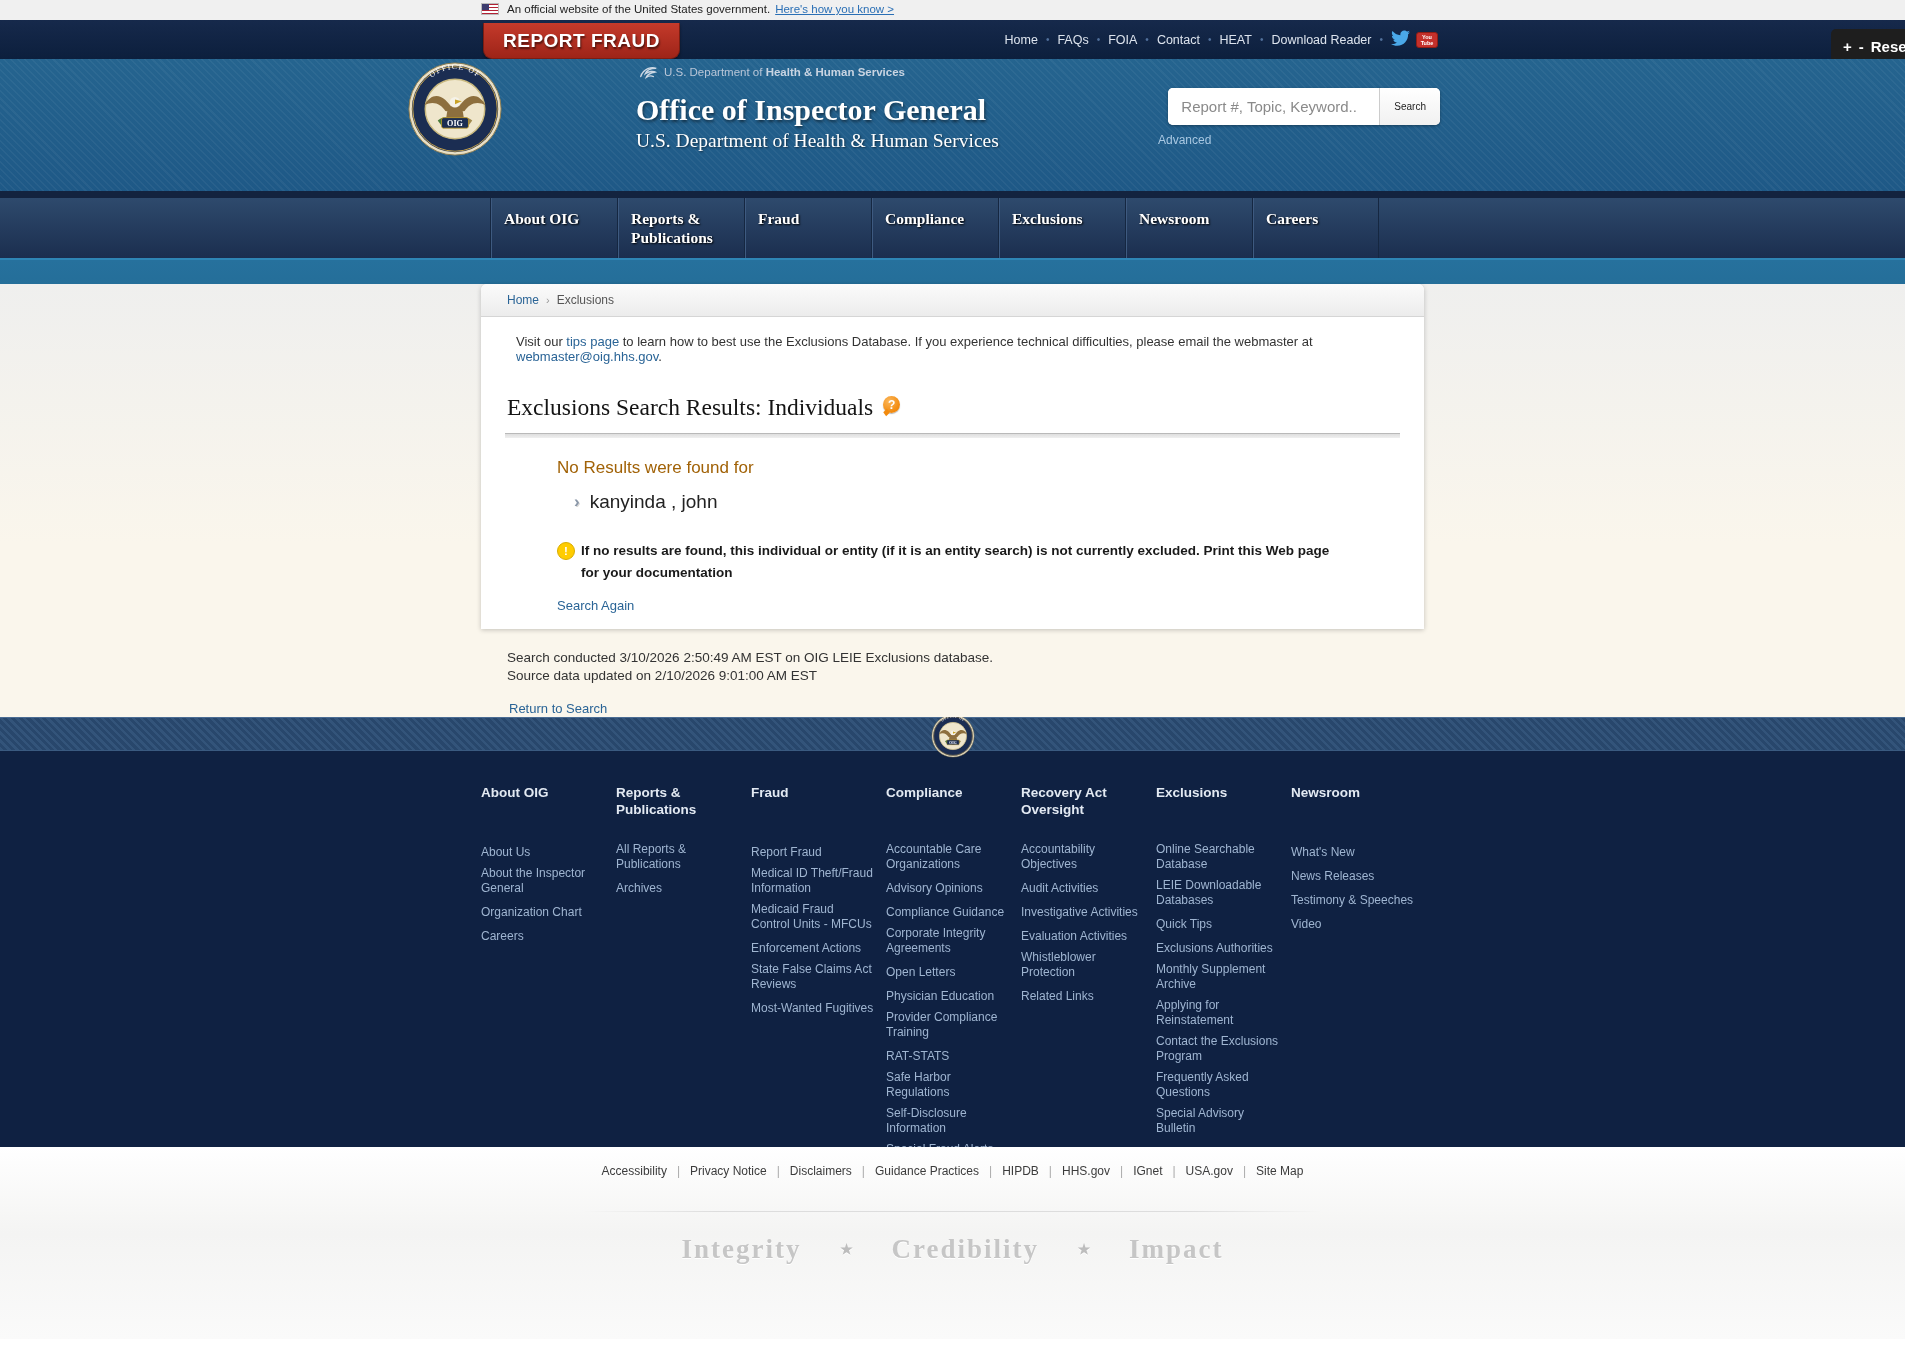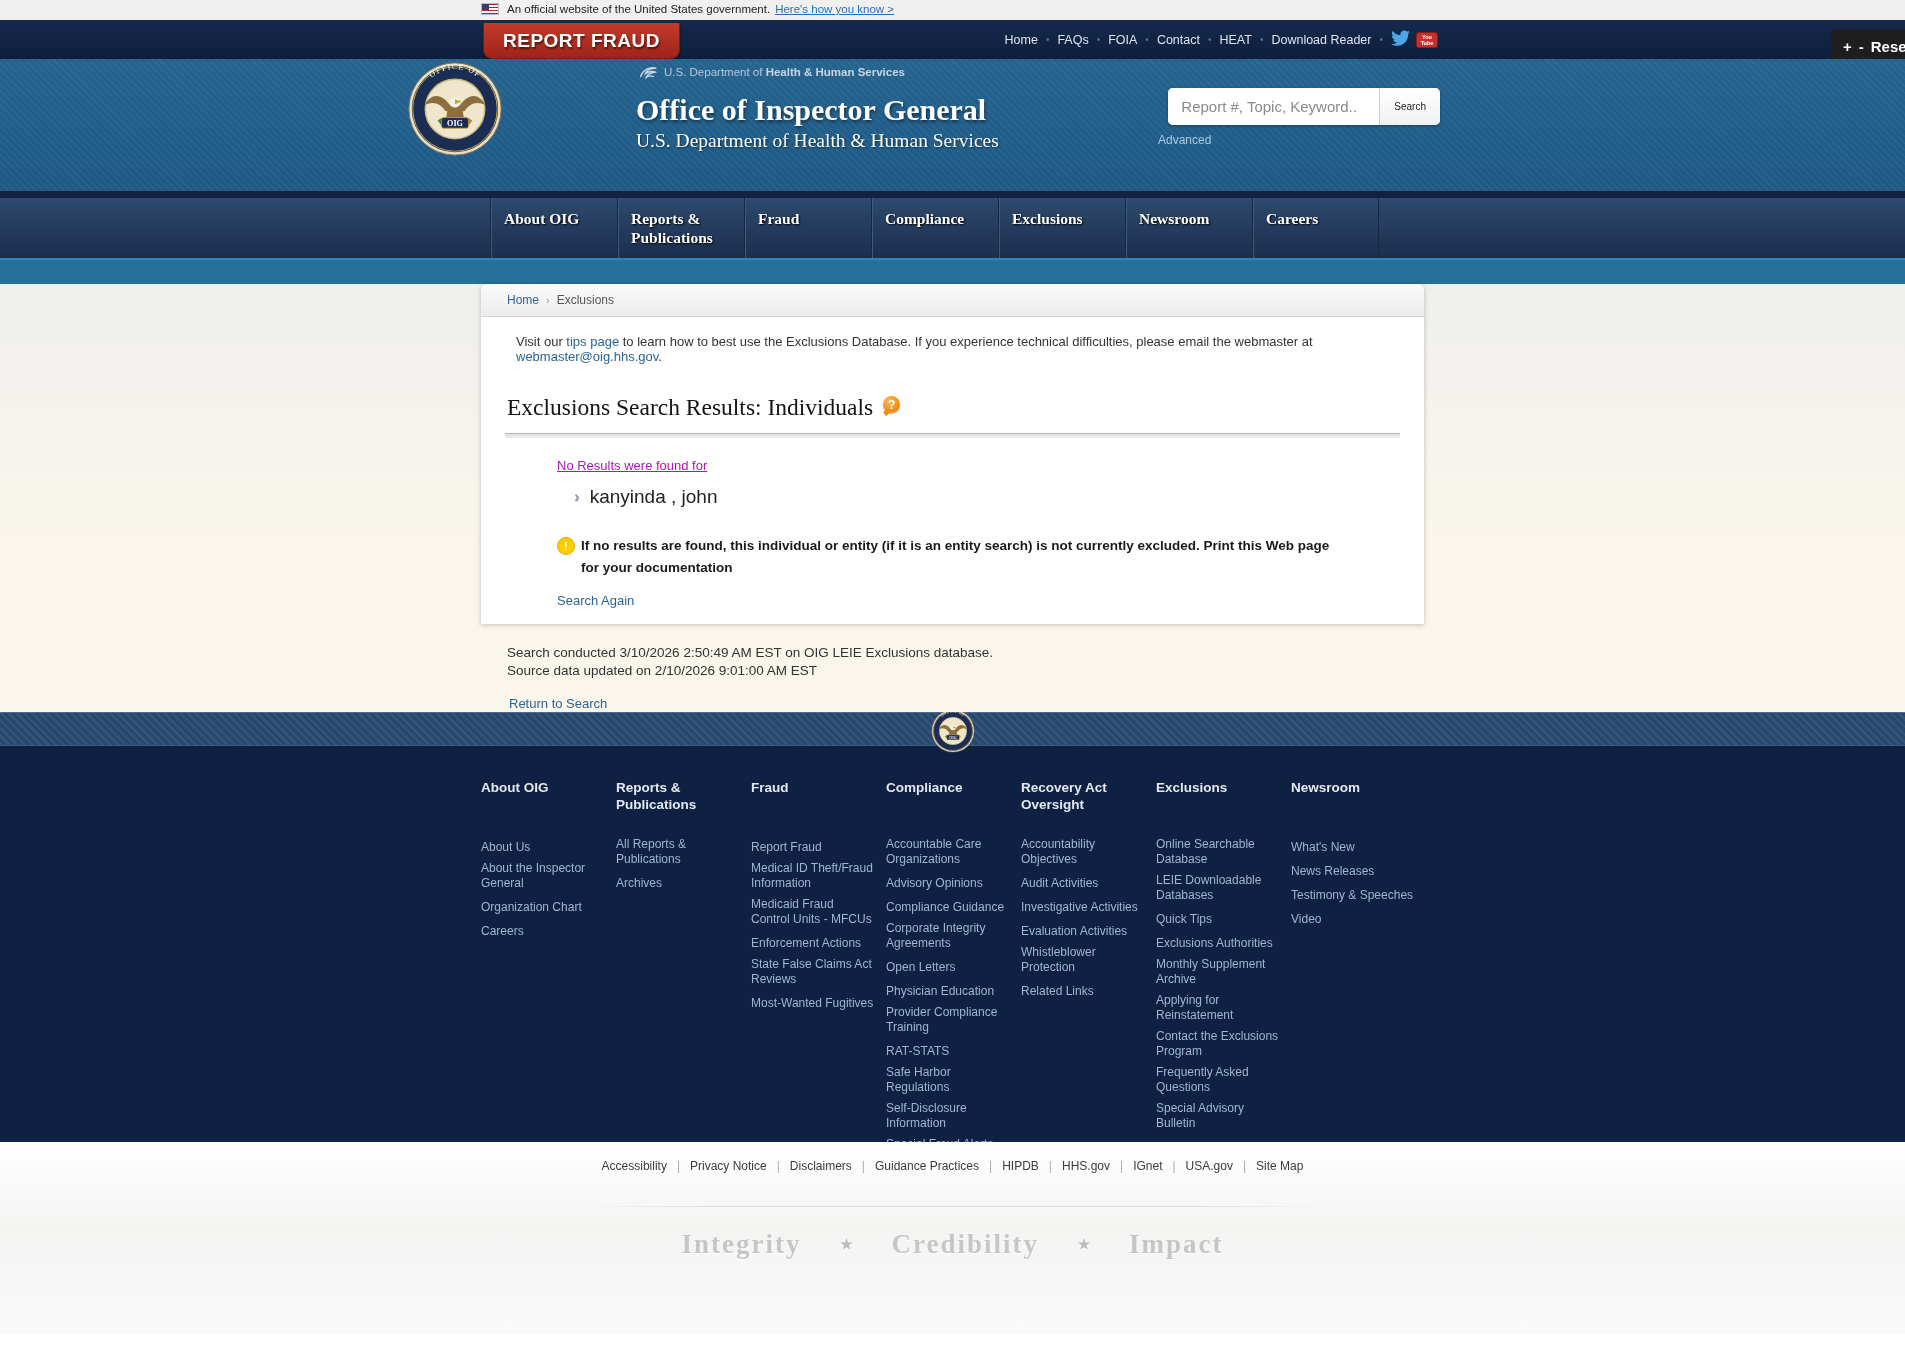--- a/index.html
+++ b/index.html
@@ -74,21 +74,21 @@
   .tips{padding:17px 28px 0 35px;font-size:13px;color:#333;}
   .tips a{color:#2a6496;text-align:center;}
   .page-title-row{padding:30px 24px 0 26px;display:flex;align-items:center;}
   .page-title{font-family:"Liberation Serif",serif;font-size:23.5px;color:#141414;}
   .help-icon{width:17px;height:17px;margin-left:10px;margin-top:-6px;border-radius:50%;
     background:radial-gradient(circle at 35% 30%,#fbb659,#f28a0e 70%);color:#fff;font-weight:bold;font-size:12px;
     display:flex;align-items:center;justify-content:center;position:relative;cursor:pointer;box-shadow:0 1px 1px rgba(0,0,0,.3);}
   .help-icon::after{content:"";position:absolute;left:1px;bottom:-2px;width:5px;height:5px;background:#f28a0e;
     transform:rotate(55deg) skew(10deg);}
   .title-divider{margin:12px 24px 0 24px;border-top:1px solid #b9b9b9;height:4px;background:linear-gradient(#dedede,#efefef);}
-  .nores-label{padding:20px 0 0 76px;font-size:13px;color:#a21caf;text-decoration:underline;}
+  .nores-label{padding:20px 0 0 76px;font-size:17px;color:#a16207;}
   .query-row{padding:13px 0 0 93px;display:flex;align-items:center;}
   .query-bullet{color:#8a97a8;font-weight:bold;font-size:17px;margin-right:10px;text-shadow:1px 1px 0 #d8d8d8;}
   .query-text{font-size:19px;color:#222;}
   .warning-row{padding:27px 90px 0 76px;display:flex;}
   .warn-icon{flex:0 0 16px;width:16px;height:16px;border-radius:50%;background:#ffcc00;border:1px solid #d9ad00;
     color:#fff;font-weight:bold;font-size:11.5px;display:flex;align-items:center;justify-content:center;margin-top:2px;}
   .warning-text{margin-left:6px;font-size:13.5px;font-weight:bold;color:#1a1a1a;line-height:1.6;max-width:800px;}
   .search-again{display:inline-block;margin:15px 0 16px 76px;font-size:13px;color:#2a6496;}
   .meta{padding:20px 0 0 26px;font-size:13.5px;color:#333;line-height:1.35;}
   .return-link{display:inline-block;margin:15px 0 0 28px;font-size:13px;color:#2a6496;}

